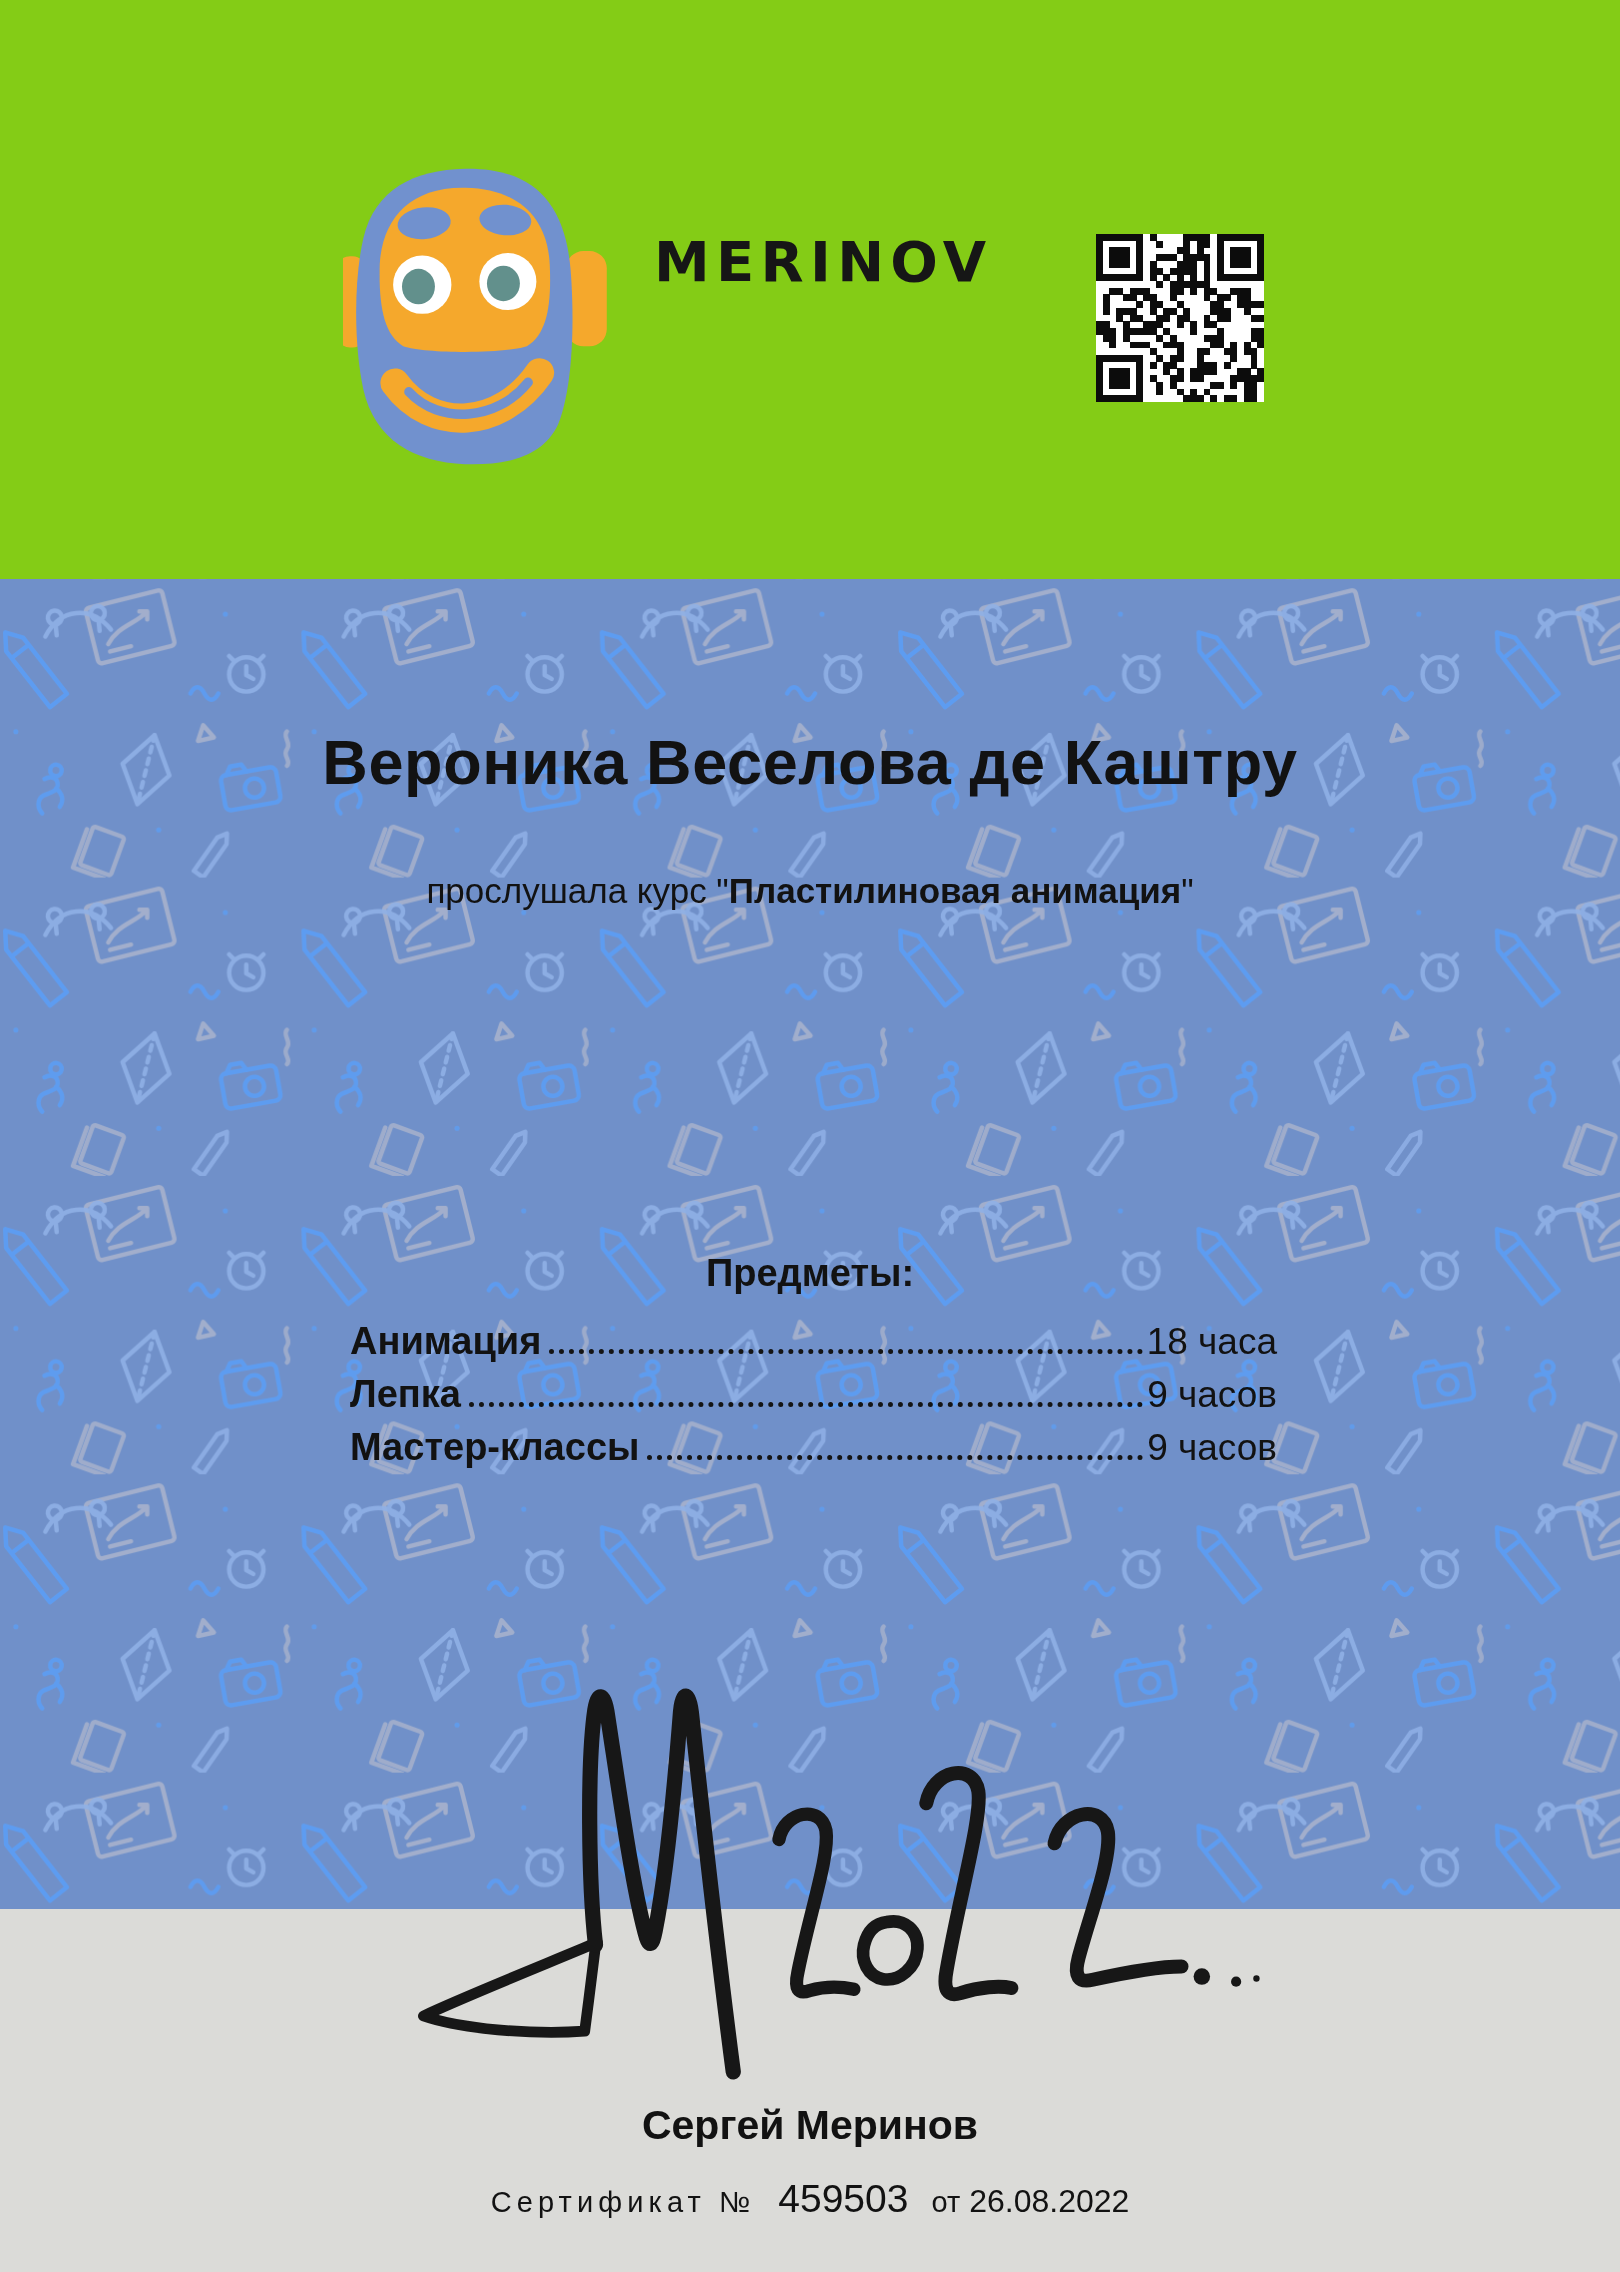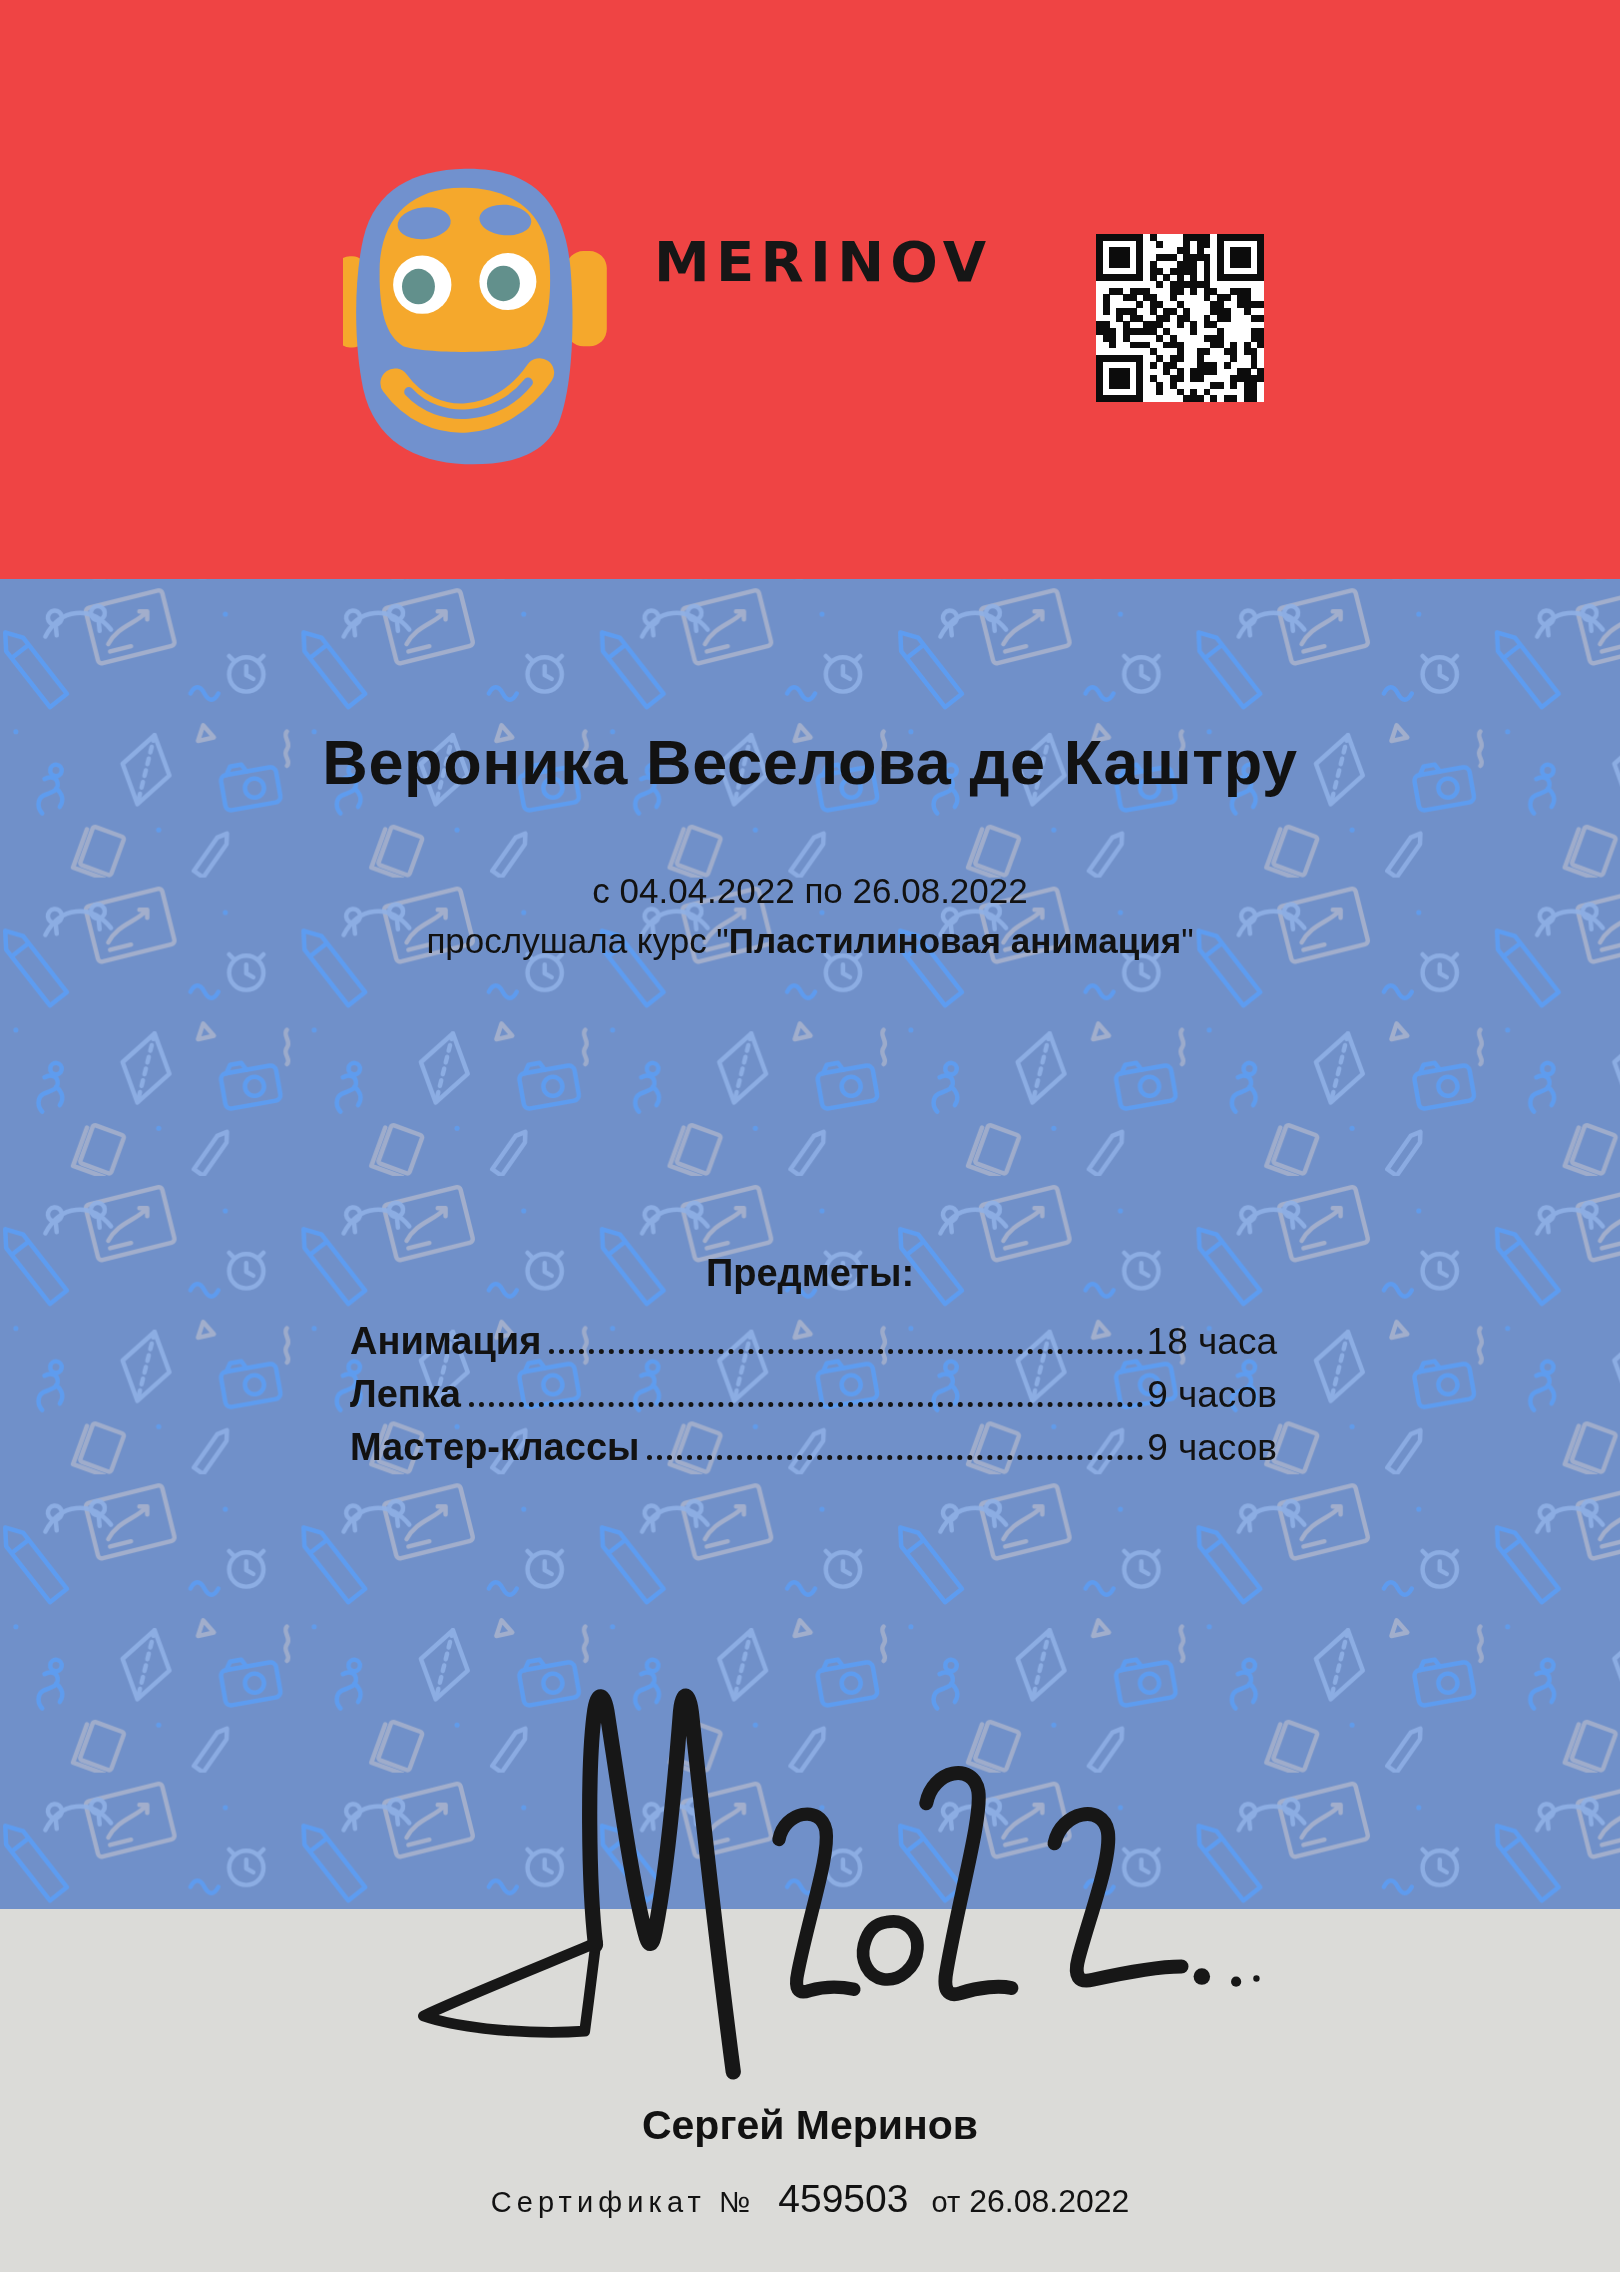--- a/index.html
+++ b/index.html
@@ -1,16 +1,16 @@
 <!DOCTYPE html>
 <html style="font-size:10.2px"><head>
 <meta charset="utf-8">
 <style>
   html,body{margin:0;padding:0;background:#ffffff;}
-  .page{position:relative;width:1620px;height:2273px;background:#ef4444;overflow:hidden;
+  .page{position:relative;width:1620px;height:2273px;background:#84cc16;overflow:hidden;
         font-family:"Liberation Sans",sans-serif;color:#121212;}
 
   
   .robot{position:absolute;left:343px;top:162px;}
   .wordmark{position:absolute;left:654px;top:223px;font-family:"DejaVu Sans",sans-serif;
             font-weight:700;color:#161616;}
   .wm-line{height:76px;display:flex;align-items:center;white-space:nowrap;}
   .wm-1{font-size:56px;letter-spacing:6.3px;}
   .wm-2{font-size:51px;letter-spacing:1.9px;}
   .wm-3{font-size:55px;letter-spacing:16.5px;}
@@ -445,21 +445,20 @@
           </g>
         </pattern>
       </defs>
       <rect x="0" y="0" width="2552" height="2096" fill="url(#doodle)"></rect>
     </svg>
   </section>
 
   <h1 class="student-name">Вероника Веселова де Каштру</h1>
 
   <div class="statement">
-    <div>с 04.04.2022 по 26.08.2022</div>
     <div>
       <span>прослушала курс "</span><b>Пластилиновая анимация</b><span>"</span>
     </div>
   </div>
 
   <h2 class="subjects-heading">Предметы:</h2>
 
   <div class="subjects">
     <div class="subject-row">
       <span class="subject-name">Анимация</span>

